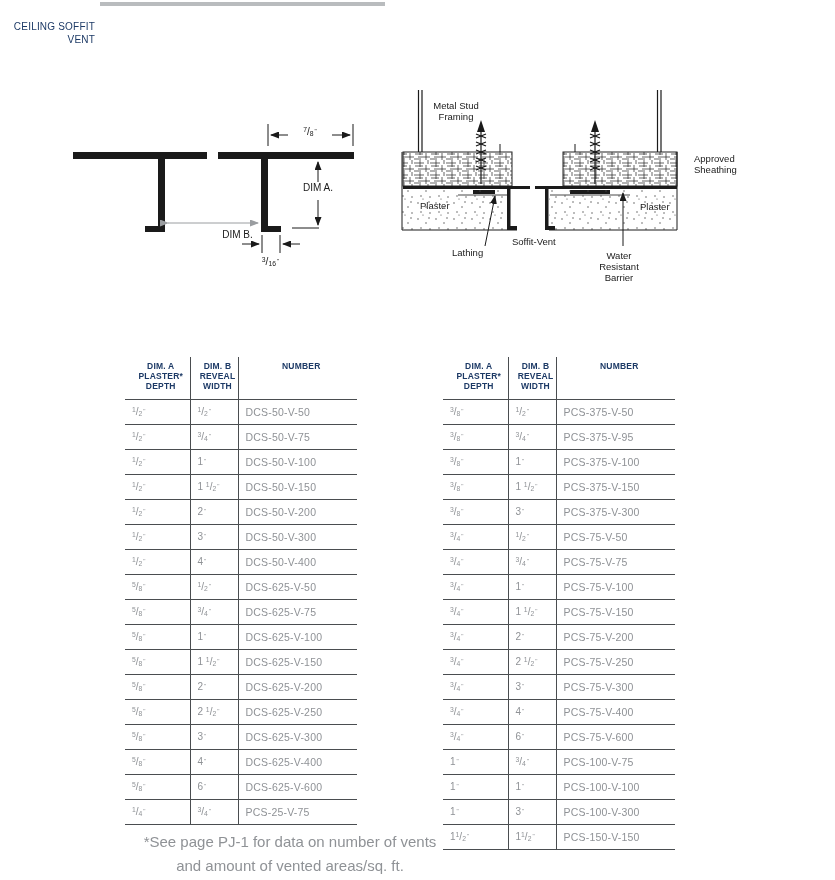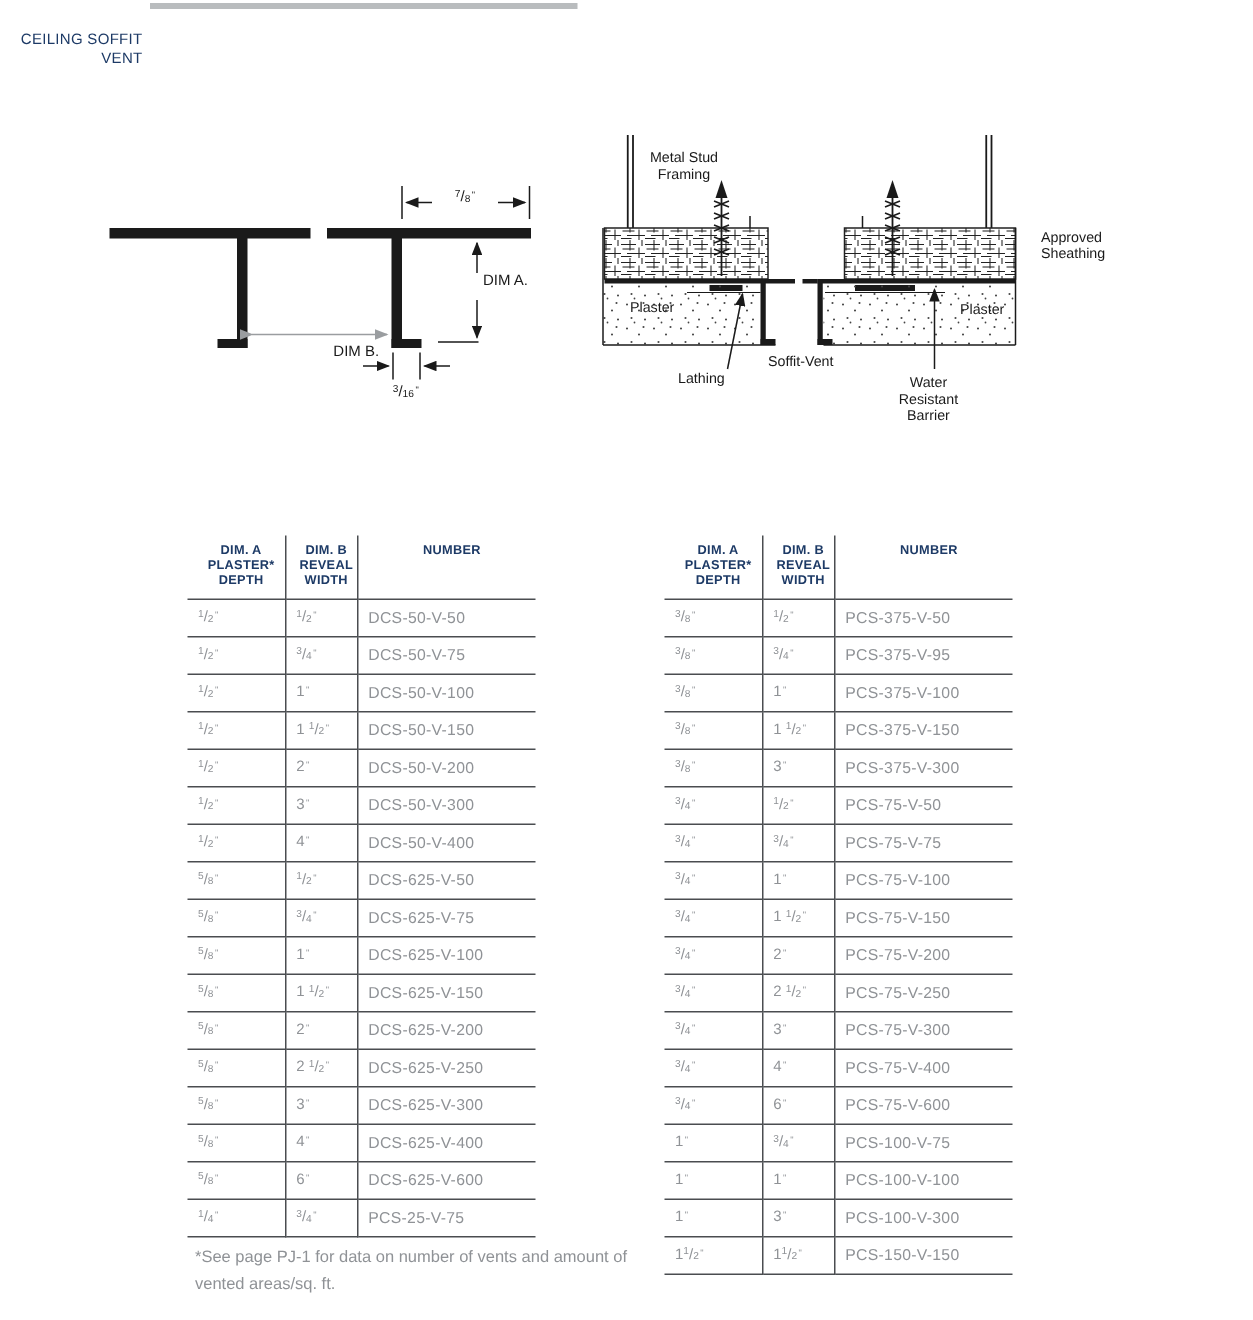--- a/index.html
+++ b/index.html
@@ -26,22 +26,22 @@
                  border-bottom:1px solid #4a4d50;letter-spacing:.2px;}
   .spec-table td{font-size:10px;color:#8f9296;padding:5px 0 5px 7px;height:14px;
                  border-bottom:1px solid #4a4d50;vertical-align:middle;}
   .spec-table th:nth-child(1),.spec-table th:nth-child(2),
   .spec-table td:nth-child(1),.spec-table td:nth-child(2){border-right:1px solid #4a4d50;}
   .spec-table td:nth-child(3){font-size:10.5px;letter-spacing:.2px;}
   sup{font-size:.68em;vertical-align:.42em;line-height:0;}
   sub{font-size:.68em;vertical-align:-.08em;line-height:0;}
   .in{font-size:.62em;vertical-align:.38em;margin-left:1px;}
 
-  .footnote{position:absolute;left:130px;top:830px;width:320px;font-size:11px;
-            color:#8f9296;line-height:1.6;}
+  .footnote{position:absolute;left:130px;top:830px;width:320px;font-size:15px;
+            color:#8f9296;line-height:1.6;text-align:center;}
 
   svg{position:absolute;}
   .diag-line{stroke:#1a1a1a;stroke-width:1;fill:none;}
   .diag-thin{stroke:#1a1a1a;stroke-width:.8;fill:none;}
   .gray-line{stroke:#9a9da0;stroke-width:1;fill:none;}
 </style>
 </head>
 <body>
 
 <div id="page">
@@ -89,21 +89,21 @@
     </g>
 
     <g>
       <line class="diag-line" x1="202" y1="125" x2="202" y2="143"></line>
       <line class="diag-line" x1="220" y1="125" x2="220" y2="143"></line>
       <line class="diag-line" x1="182" y1="134" x2="199" y2="134" marker-end="url(#arr)"></line>
       <line class="diag-line" x1="240" y1="134" x2="223" y2="134" marker-end="url(#arr)"></line>
     </g>
   </svg>
   <div class="dim-label" style="left:288px;top:126px;width:44px;"><sup>7</sup>/<sub>8</sub><span class="in">"</span></div>
-  <div class="dim-label" style="left:295px;top:182px;width:46px;margin-left:19px;">DIM A.</div>
+  <div class="dim-label" style="left:295px;top:182px;width:46px;">DIM A.</div>
   <div class="dim-label" style="left:191px;top:229px;width:45px;margin-left:24px;">DIM B.</div>
   <div class="dim-label" style="left:248px;top:256px;width:45px;"><sup>3</sup>/<sub>16</sub><span class="in">"</span></div>
 
   <svg style="left:398px;top:88px;" width="437" height="202" viewBox="0 0 437 202">
     <defs>
       <pattern id="hatch" width="16" height="12" patternUnits="userSpaceOnUse">
         <g stroke="#222" stroke-width=".7">
           <line x1="0" y1="3" x2="10" y2="3"></line>
             <line x1="4" y1="9" x2="16" y2="9"></line>
           <line x1="6" y1="0" x2="6" y2="7"></line>

